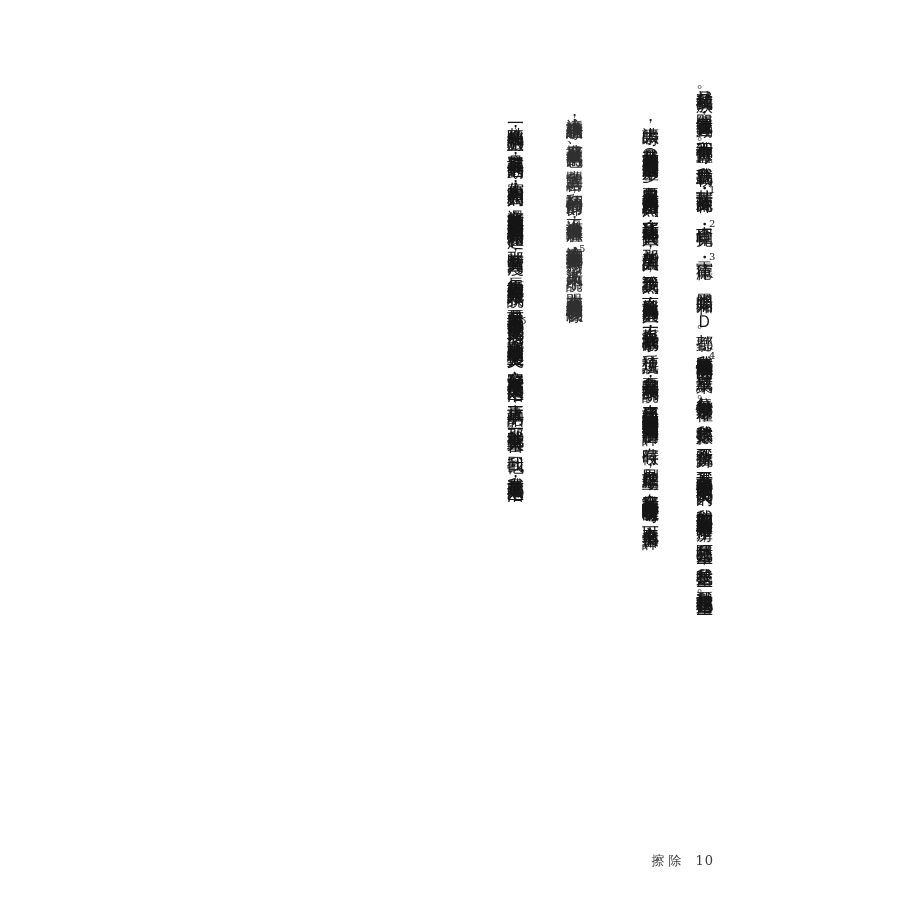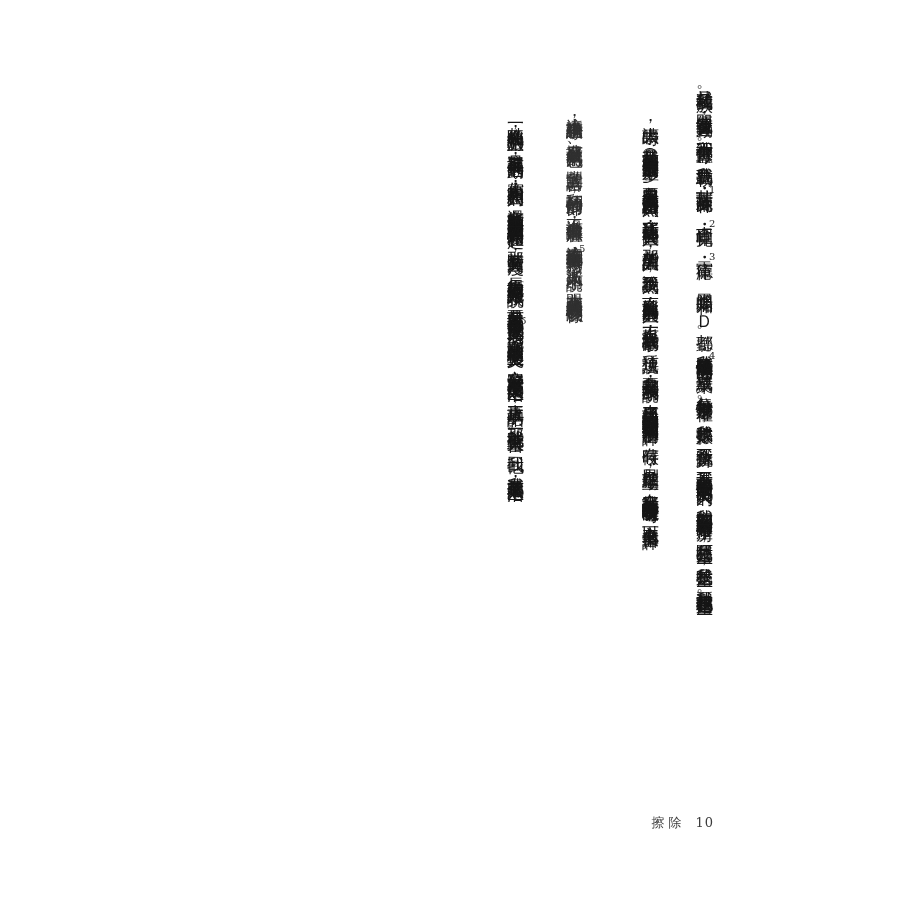--- a/index.html
+++ b/index.html
@@ -44,21 +44,21 @@
     font-weight: bold;
   }
   sup.supnum {
     font-size: 10px;
     letter-spacing: 0;
     line-height: 1;
     text-orientation: upright;
   }
   .footer {
     position: absolute;
-    top: 814px;
+    top: 852px;
     right: 186px;
     font-size: 13px;
     color: #3c3c3c;
     letter-spacing: 4px;
     white-space: nowrap;
   }
   .footer .pagenum {
     margin-left: 10px;
     letter-spacing: 1px;
   }

